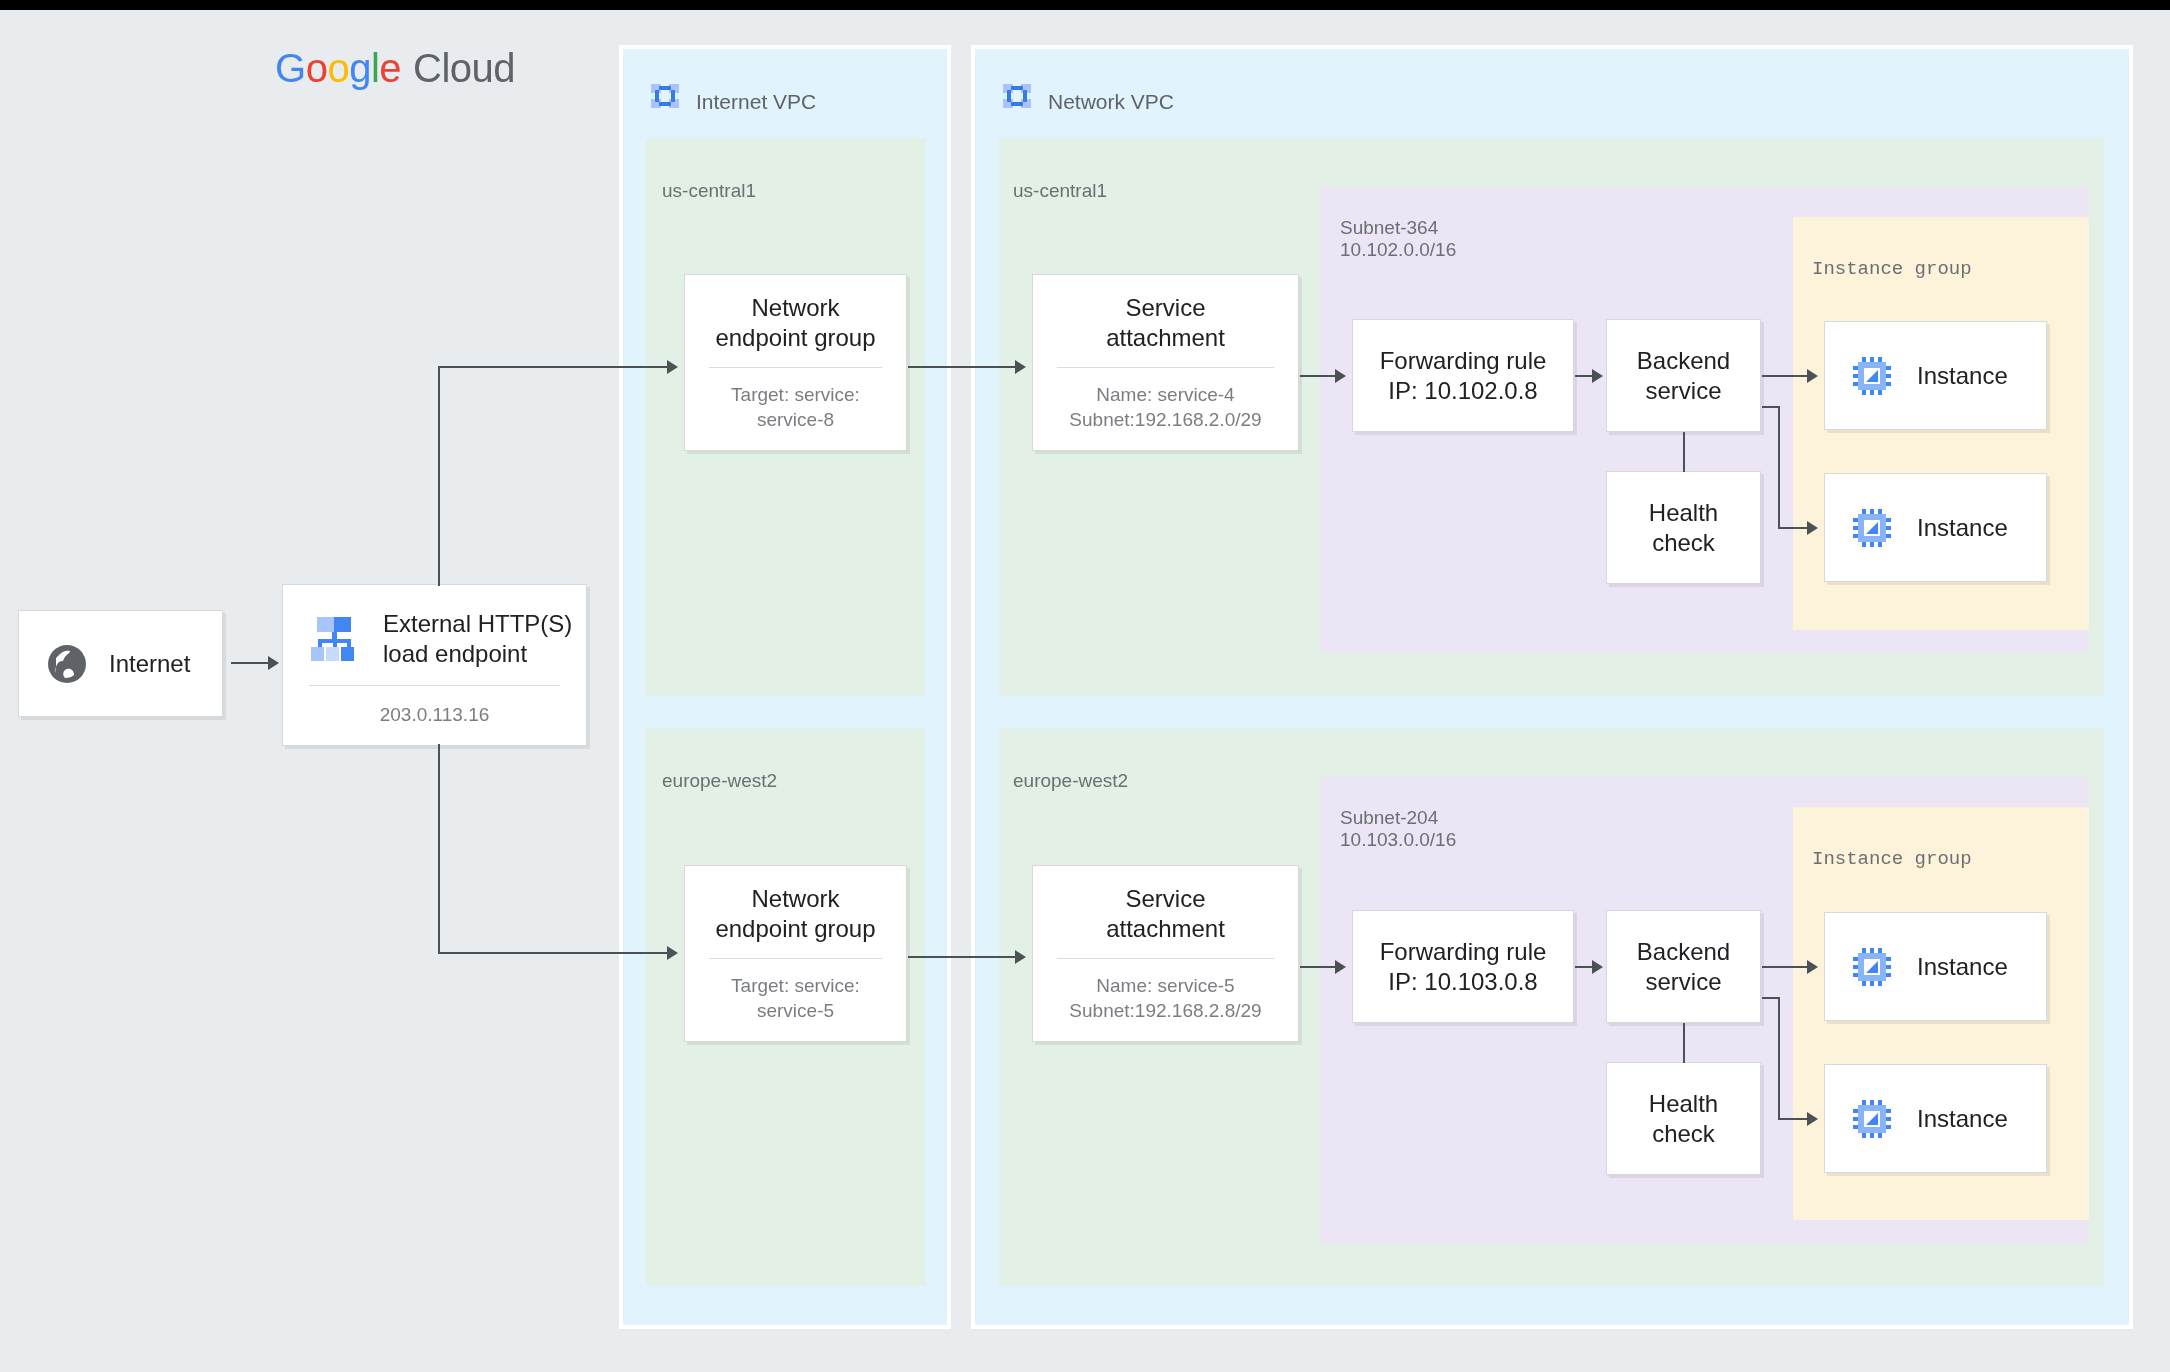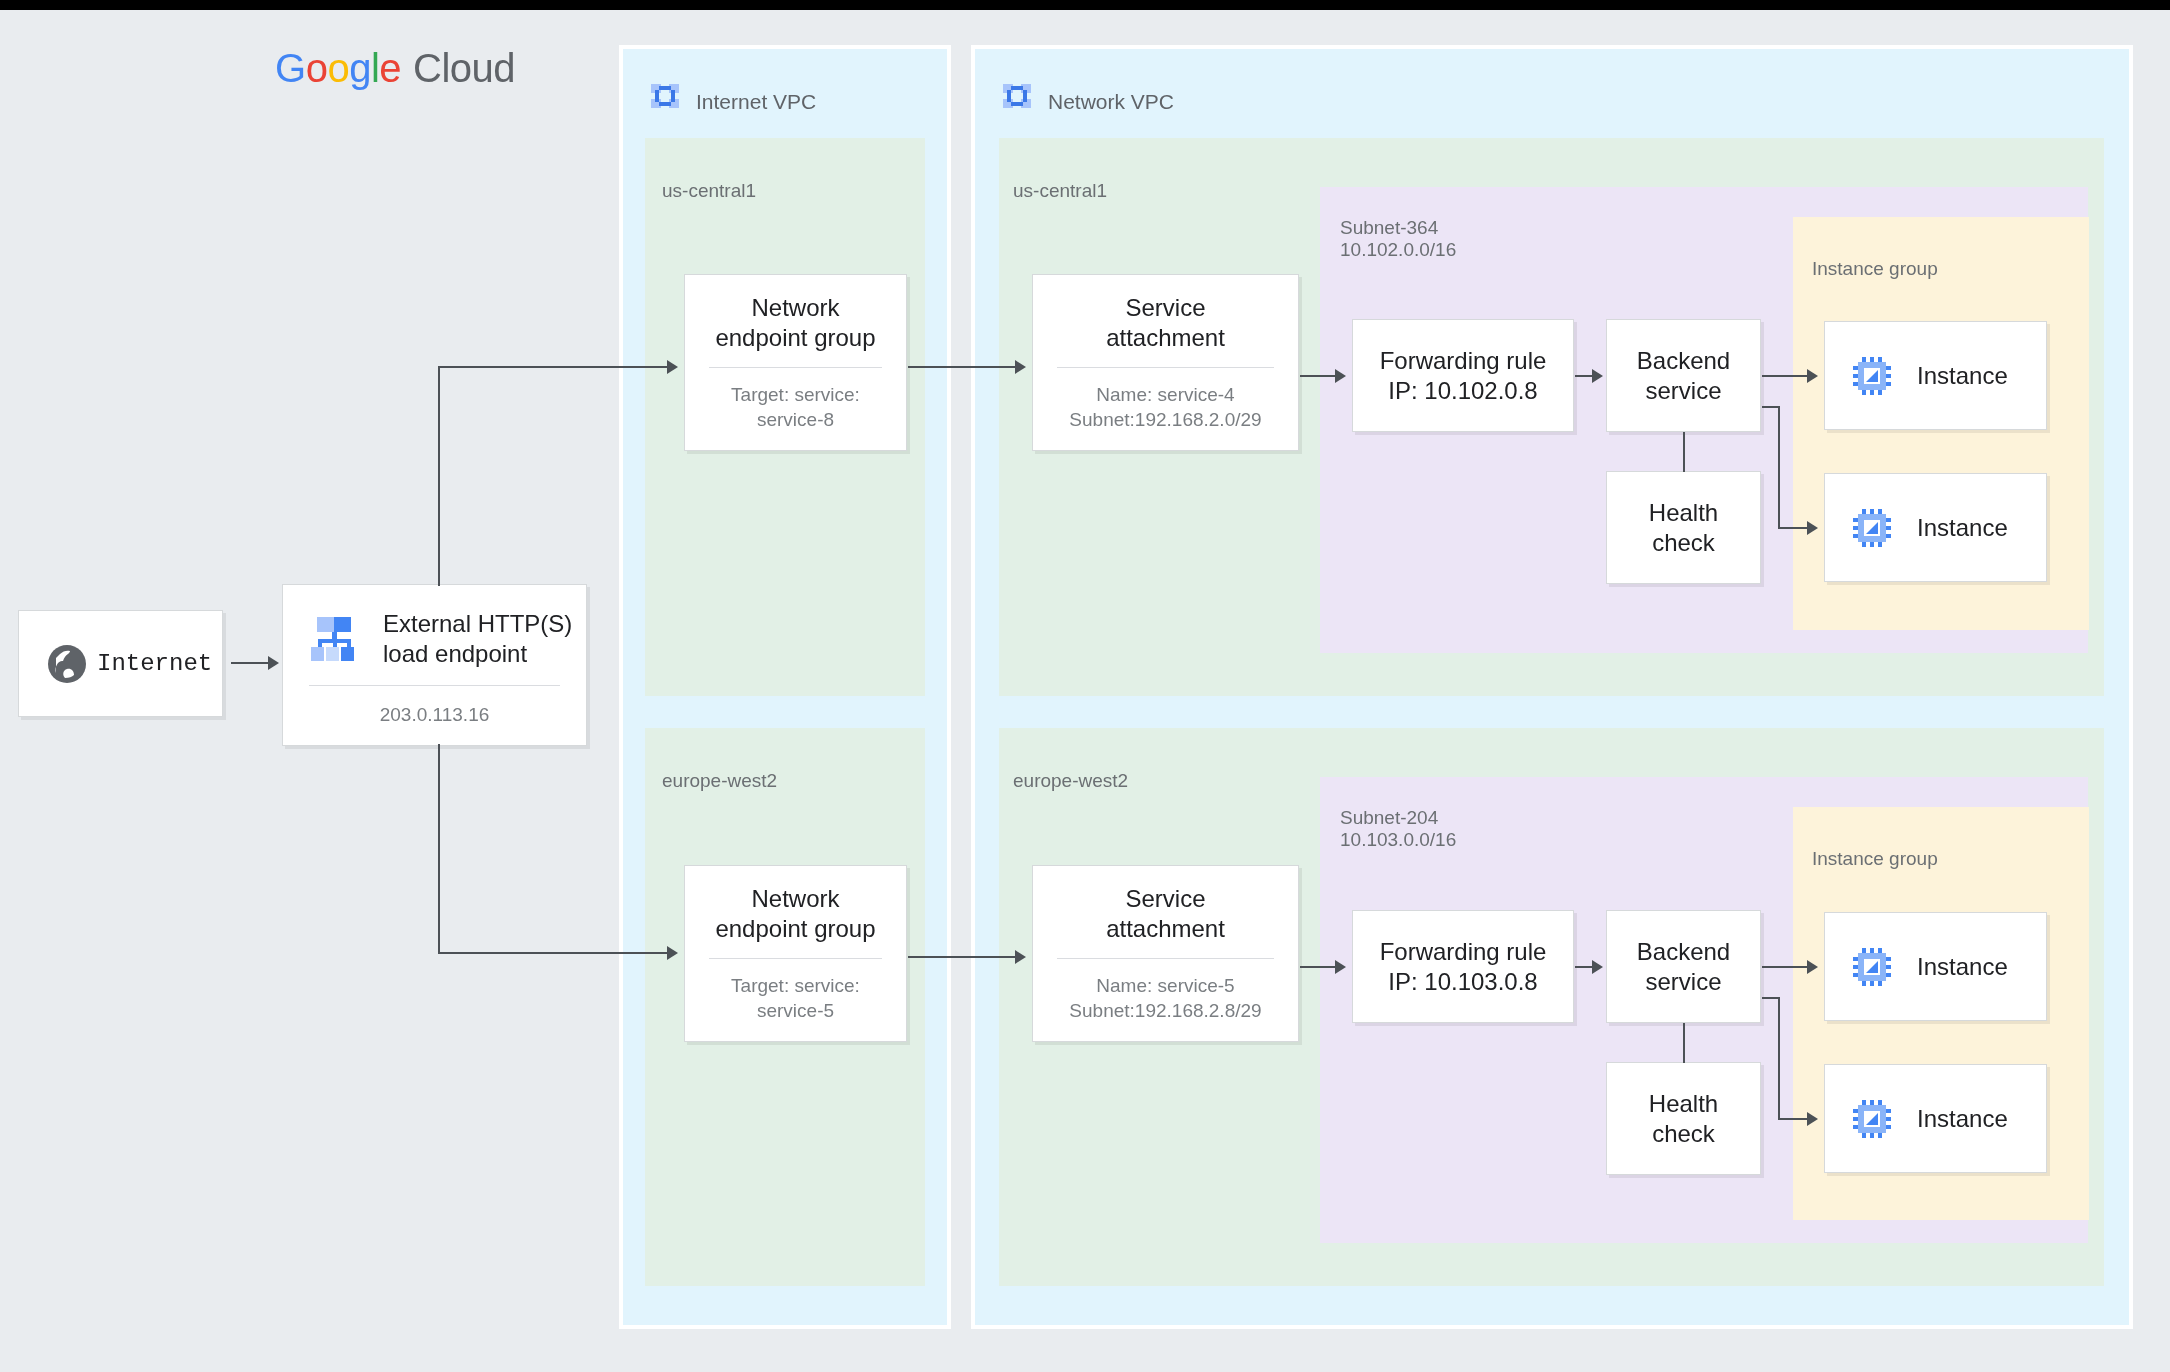--- a/index.html
+++ b/index.html
@@ -27,21 +27,21 @@
   .vpc-title{position:absolute;font-size:21px;color:#5f6368;white-space:nowrap;}
   .vpc-icon{position:absolute;width:34px;height:32px;}
 
   .region{position:absolute;background:#e2f0e6;box-sizing:border-box;}
   .region-label{position:absolute;font-size:19px;color:#6b6f73;white-space:nowrap;}
 
   .subnet{position:absolute;background:#ece5f6;box-sizing:border-box;}
   .subnet-label{position:absolute;font-size:19px;color:#6b6f73;white-space:nowrap;line-height:22px;}
 
   .igroup{position:absolute;background:#fdf3da;box-sizing:border-box;}
-  .igroup-label{position:absolute;font-size:19px;color:#6b6f73;white-space:nowrap;}
+  .igroup-label{position:absolute;font-size:19px;color:#6b6f73;white-space:nowrap;font-family:Liberation Mono, monospace;}
 
   
   .node{position:absolute;background:#ffffff;border:1px solid #d6d9db;box-sizing:border-box;
         display:flex;flex-direction:column;align-items:center;justify-content:center;}
   .node .title{font-size:24px;color:#202124;text-align:center;line-height:30px;}
   .node .rule{width:calc(100% - 48px);height:1px;background:#dadce0;margin:14px 0 14px 0;}
   .node .sub{font-size:19px;color:#7a7e82;text-align:center;line-height:25px;}
 
   .node-row{position:absolute;background:#ffffff;border:1px solid #d6d9db;box-sizing:border-box;
         display:flex;flex-direction:row;align-items:center;}
@@ -313,21 +313,21 @@
   </div>
 
   <div class="node-row shadowbox" style="left:18px;top:600px;width:205px;height:107px;">
     <span style="margin-left:26px;display:flex;">
       <svg width="44" height="44" viewBox="0 0 44 44">
         <circle cx="22" cy="22" r="19" fill="#5f6368"></circle>
         <path d="M11 31 C9 24 14 18 18 19 C20 12 25 12 25 9 C22 8 18 9 15 12 L11 16 Z" fill="#ffffff"></path>
         <path d="M20 36 C17 33 18 28 22 27 C26 26 29 29 29 33 C27 35 24 36 20 36 Z" fill="#ffffff"></path>
       </svg>
     </span>
-    <span class="lbl" style="margin-left:8px;font-family:Liberation Mono, monospace;">Internet</span>
+    <span class="lbl" style="margin-left:20px;">Internet</span>
   </div>
 
   <div class="node shadowbox" style="left:282px;top:574px;width:305px;height:162px;align-items:stretch;justify-content:flex-start;">
     <div style="display:flex;align-items:center;margin:24px 0 0 26px;">
       <span style="display:flex;">
         <svg width="54" height="48" viewBox="0 0 54 48">
           <rect x="8" y="2" width="17" height="15" fill="#a7c4fb"></rect>
           <rect x="25" y="2" width="17" height="15" fill="#4285F4"></rect>
           <rect x="23" y="17" width="5" height="9" fill="#4285F4"></rect>
           <rect x="9" y="24" width="33" height="4" fill="#4285F4"></rect>

